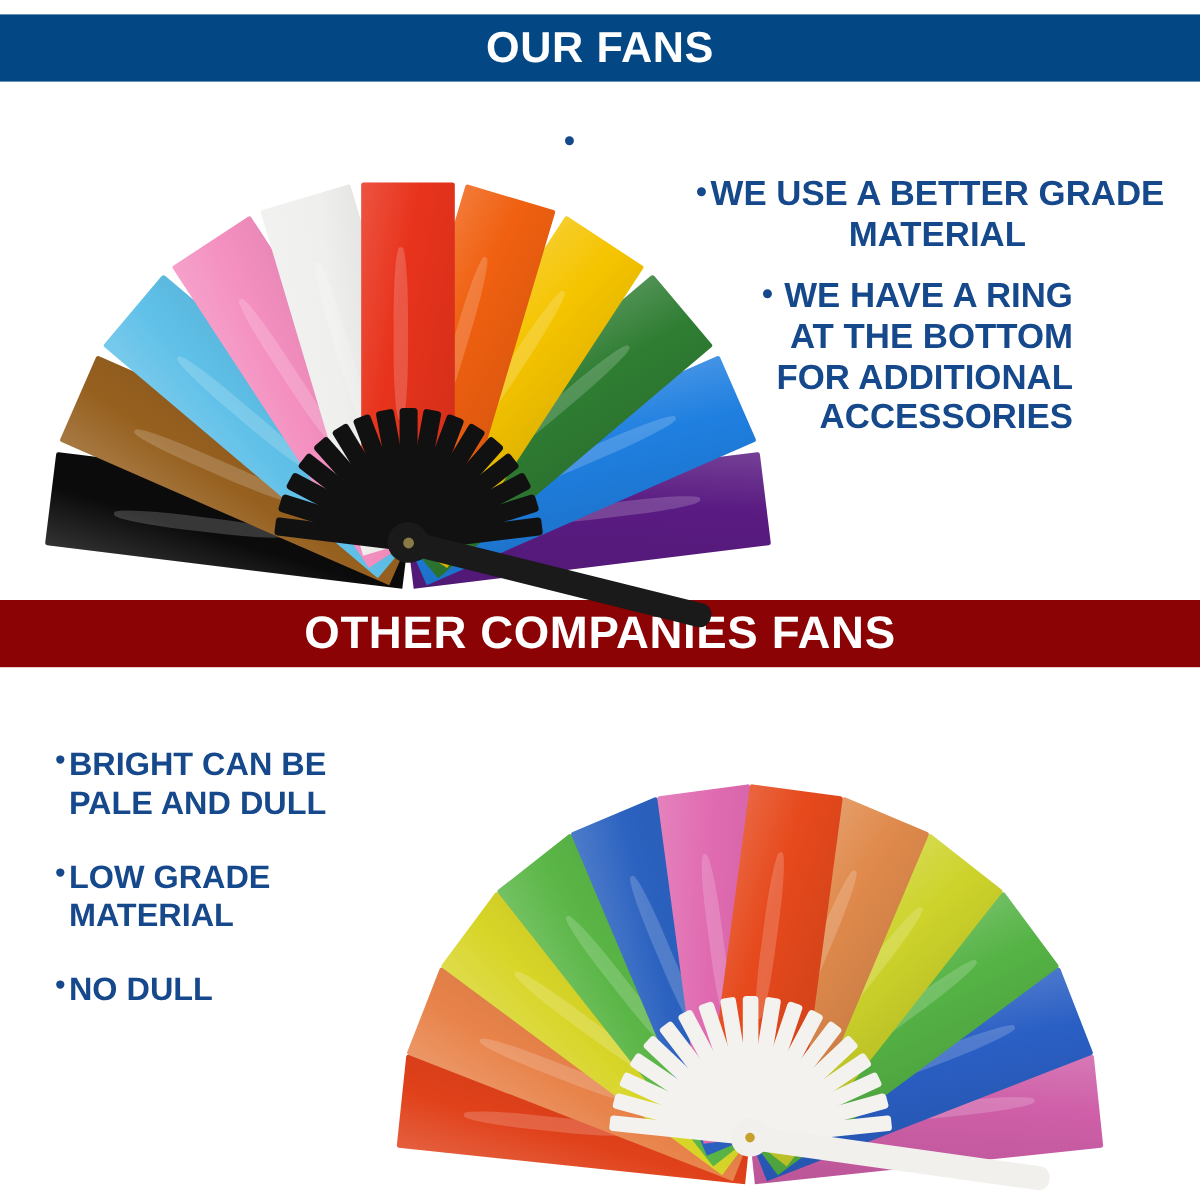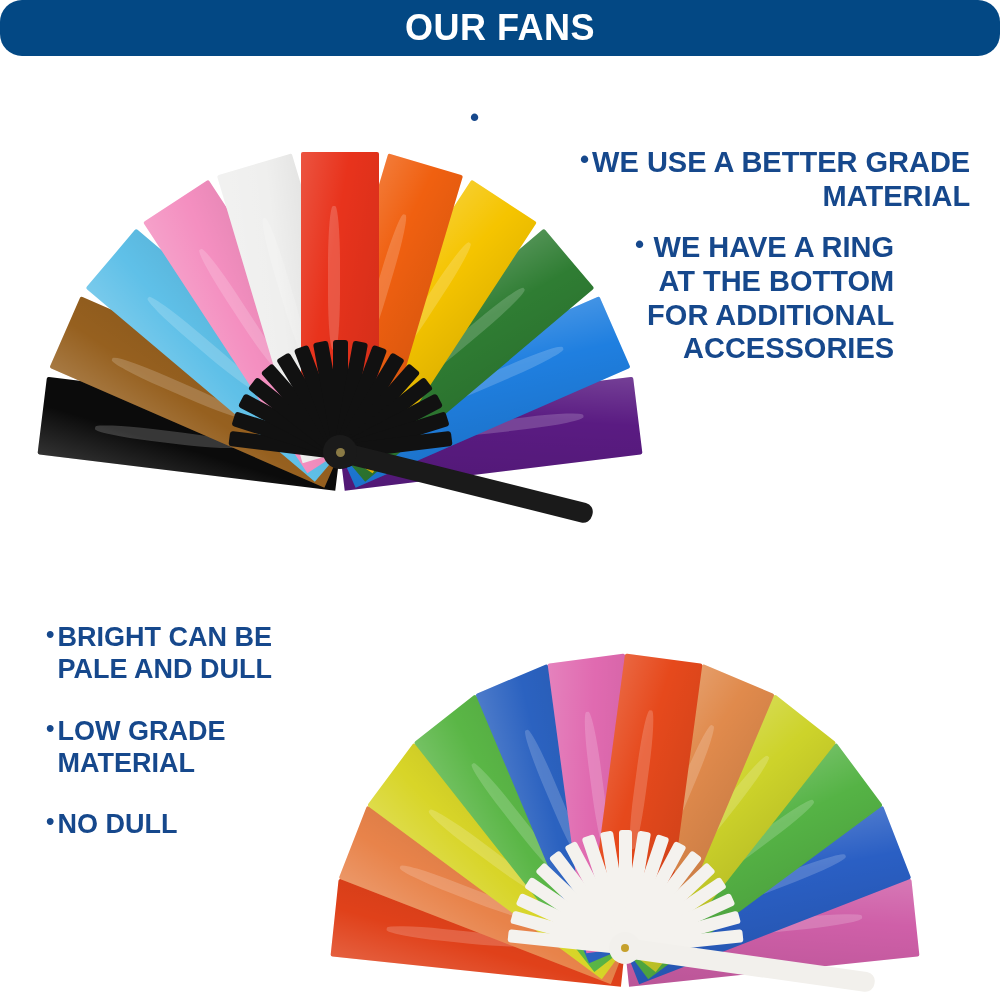--- a/index.html
+++ b/index.html
@@ -14,24 +14,23 @@
   
   .bar{
     position:absolute;left:0;width:1000px;
     display:flex;align-items:center;justify-content:center;
     color:#ffffff;
     font-weight:bold;
     letter-spacing:.5px;
     text-align:center;
   }
   .bar-top{
-    top:0;height:56px;
+    top:12px;height:56px;
     background:#034884;
     font-size:36px;
-    border-radius:22px;
   }
   .bar-mid{
     top:500px;height:56px;
     background:#8B0304;
     font-size:38px;
   }
 
   
   .bullets{position:absolute;color:#16488C;font-weight:bold;}
   .bullet{
@@ -47,21 +46,21 @@
   .btxt{white-space:pre-line;}
 
   
   .bullets-top{
     top:104px;left:470px;width:520px;
     font-size:29px;line-height:1.16;
   }
   .bullets-top .b1{margin-bottom:16px;}
   .bullets-top .b1 .btxt{text-align:left;}
   .bullets-top .b2{margin-left:110px;margin-bottom:18px;}
-  .bullets-top .b2 .btxt{text-align:right;}
+  .bullets-top .b2 .btxt{text-align:center;}
   .bullets-top .b3{margin-left:165px;}
   .bullets-top .b3 .btxt{text-align:right;}
 
   
   .bullets-bottom{
     top:622px;left:46px;width:330px;
     font-size:27px;line-height:1.18;
   }
   .bullets-bottom .bullet{margin-bottom:30px;}
   .bullets-bottom .dot{font-size:24px;}
@@ -205,20 +204,23 @@
     </div>
     <div class="bullet b3">
       <span class="dot">•</span>
       <span class="btxt">WE HAVE A RING
 AT THE BOTTOM
 FOR ADDITIONAL
 ACCESSORIES</span>
     </div>
   </div>
 
+  <div class="bar bar-mid">
+    <span>OTHER COMPANIES FANS</span>
+  </div>
 
   <div class="bullets bullets-bottom">
     <div class="bullet">
       <span class="dot">•</span>
       <span class="btxt">BRIGHT CAN BE
 PALE AND DULL</span>
     </div>
     <div class="bullet">
       <span class="dot">•</span>
       <span class="btxt">LOW GRADE

